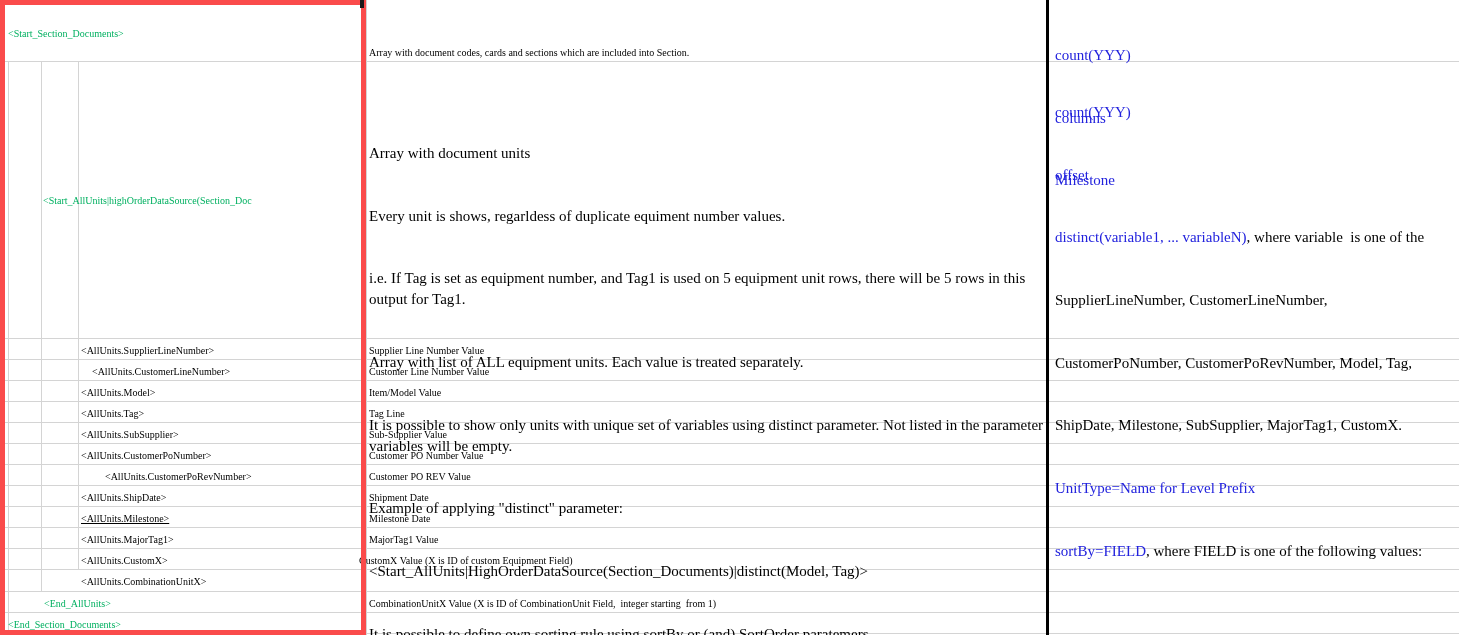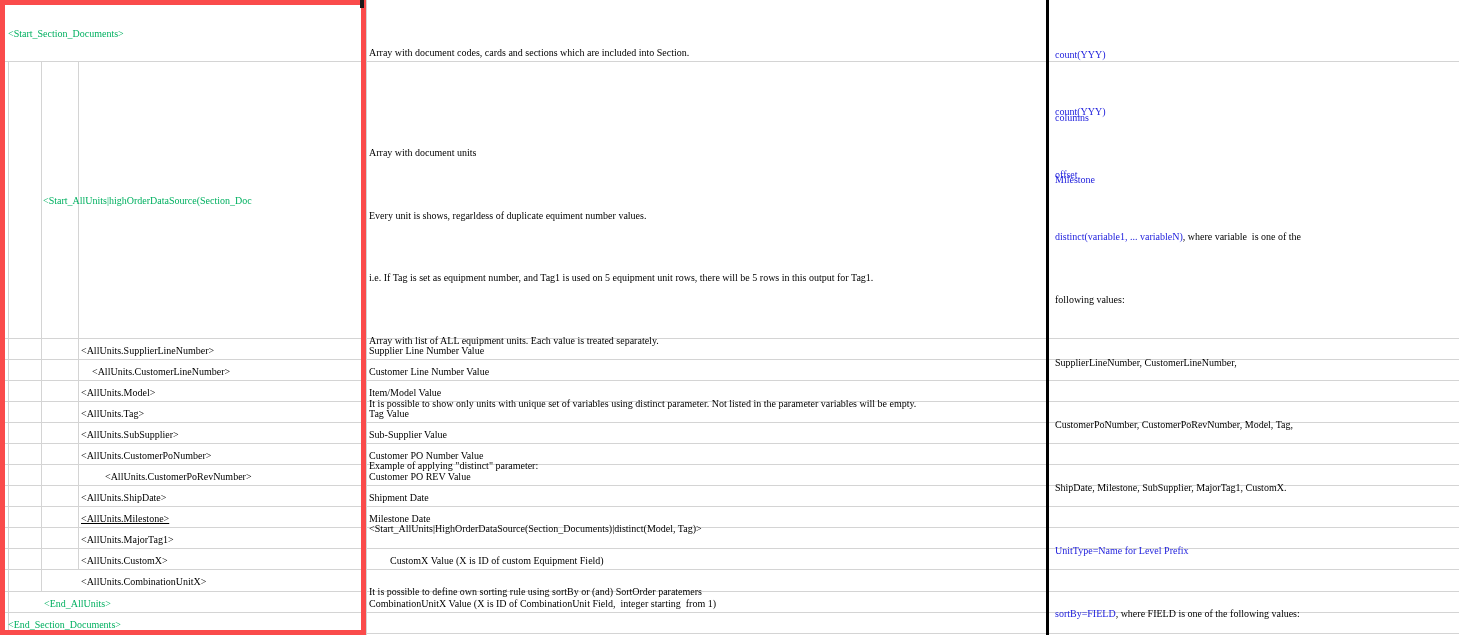--- a/index.html
+++ b/index.html
@@ -76,21 +76,21 @@
     position: absolute;
     left: 360px;
     top: 0px;
     width: 4px;
     height: 8px;
     background: #1a1a1a;
   }
 
   .multi-line {
     position: absolute;
-    font-size: 10px;
+    font-size: 15px;
     line-height: 20.9px;
     color: #000000;
     white-space: pre-wrap;
   }
 </style>
 </head>
 <body>
 
 <div id="sheet">
 
@@ -137,21 +137,20 @@
     <div>It is possible to show only units with unique set of variables using distinct parameter. Not listed in the parameter variables will be empty.</div>
     <div>Example of applying "distinct" parameter:</div>
     <div>&lt;Start_AllUnits|HighOrderDataSource(Section_Documents)|distinct(Model, Tag)&gt;</div>
     <div>It is possible to define own sorting rule using sortBy or (and) SortOrder paratemers</div>
   </div>
 
   <div class="multi-line" style="left:1055px; top:60px; width:400px;">
     <div><span class="blue">count(YYY)</span><span class="blk"></span></div>
     <div><span class="blue">offset</span><span class="blk"></span></div>
     <div><span class="blue">distinct(variable1, ... variableN)</span><span class="blk">, where variable  is one of the</span></div>
-    <div><span class="blue"></span><span class="blk">following values:</span></div>
     <div><span class="blue"></span><span class="blk">SupplierLineNumber, CustomerLineNumber,</span></div>
     <div><span class="blue"></span><span class="blk">CustomerPoNumber, CustomerPoRevNumber, Model, Tag,</span></div>
     <div><span class="blue"></span><span class="blk">ShipDate, Milestone, SubSupplier, MajorTag1, CustomX.</span></div>
     <div><span class="blue">UnitType=Name for Level Prefix</span><span class="blk"></span></div>
     <div><span class="blue">sortBy=FIELD</span><span class="blk">, where FIELD is one of the following values:</span></div>
     
     
     
     
     
@@ -160,41 +159,42 @@
   <div class="cell" style="left:81px;  top:341px; width:280px;">&lt;AllUnits.SupplierLineNumber&gt;</div>
   <div class="cell" style="left:369px; top:341px; width:672px;">Supplier Line Number Value</div>
 
   <div class="cell" style="left:81px;  top:362px; width:280px;margin-left:11px;">&lt;AllUnits.CustomerLineNumber&gt;</div>
   <div class="cell" style="left:369px; top:362px; width:672px;">Customer Line Number Value</div>
 
   <div class="cell" style="left:81px;  top:383px; width:280px;">&lt;AllUnits.Model&gt;</div>
   <div class="cell" style="left:369px; top:383px; width:672px;">Item/Model Value</div>
 
   <div class="cell" style="left:81px;  top:404px; width:280px;">&lt;AllUnits.Tag&gt;</div>
-  <div class="cell" style="left:369px; top:404px; width:672px;">Tag Value</div>
+  <div class="cell" style="left:369px; top:404px; width:672px;">Tag Line</div>
 
   <div class="cell" style="left:81px;  top:425px; width:280px;">&lt;AllUnits.SubSupplier&gt;</div>
   <div class="cell" style="left:369px; top:425px; width:672px;">Sub-Supplier Value</div>
 
   <div class="cell" style="left:81px;  top:446px; width:280px;">&lt;AllUnits.CustomerPoNumber&gt;</div>
   <div class="cell" style="left:369px; top:446px; width:672px;">Customer PO Number Value</div>
 
   <div class="cell" style="left:81px;  top:467px; width:280px;margin-left:24px;">&lt;AllUnits.CustomerPoRevNumber&gt;</div>
   <div class="cell" style="left:369px; top:467px; width:672px;">Customer PO REV Value</div>
 
   <div class="cell" style="left:81px;  top:488px; width:280px;">&lt;AllUnits.ShipDate&gt;</div>
   <div class="cell" style="left:369px; top:488px; width:672px;">Shipment Date</div>
 
   <div class="cell" style="left:81px;  top:509px; width:280px;text-decoration:underline;">&lt;AllUnits.Milestone&gt;</div>
   <div class="cell" style="left:369px; top:509px; width:672px;">Milestone Date</div>
 
   <div class="cell" style="left:81px;  top:530px; width:280px;">&lt;AllUnits.MajorTag1&gt;</div>
+  <div class="cell" style="left:369px; top:530px; width:672px;">MajorTag1 Value</div>
 
   <div class="cell" style="left:81px;  top:551px; width:280px;">&lt;AllUnits.CustomX&gt;</div>
-  <div class="cell" style="left:390px; top:551px; width:672px;">CustomX Value (X is ID of custom Equipment Field)</div>
+  <div class="cell" style="left:359px; top:551px; width:672px;">CustomX Value (X is ID of custom Equipment Field)</div>
 
   <div class="cell" style="left:81px;  top:572px; width:280px;">&lt;AllUnits.CombinationUnitX&gt;</div>
   <div class="cell" style="left:369px; top:572px; width:672px;margin-top:22px;">CombinationUnitX Value (X is ID of CombinationUnit Field,  integer starting  from 1)</div>
 
   <div class="cell green" style="left:44px; top:594px; width:316px;">&lt;End_AllUnits&gt;</div>
 
   <div class="cell green" style="left:8px; top:615px; width:306px;">&lt;End_Section_Documents&gt;</div>
 
   <div id="selection-box"></div>
   <div id="selection-nub"></div>

